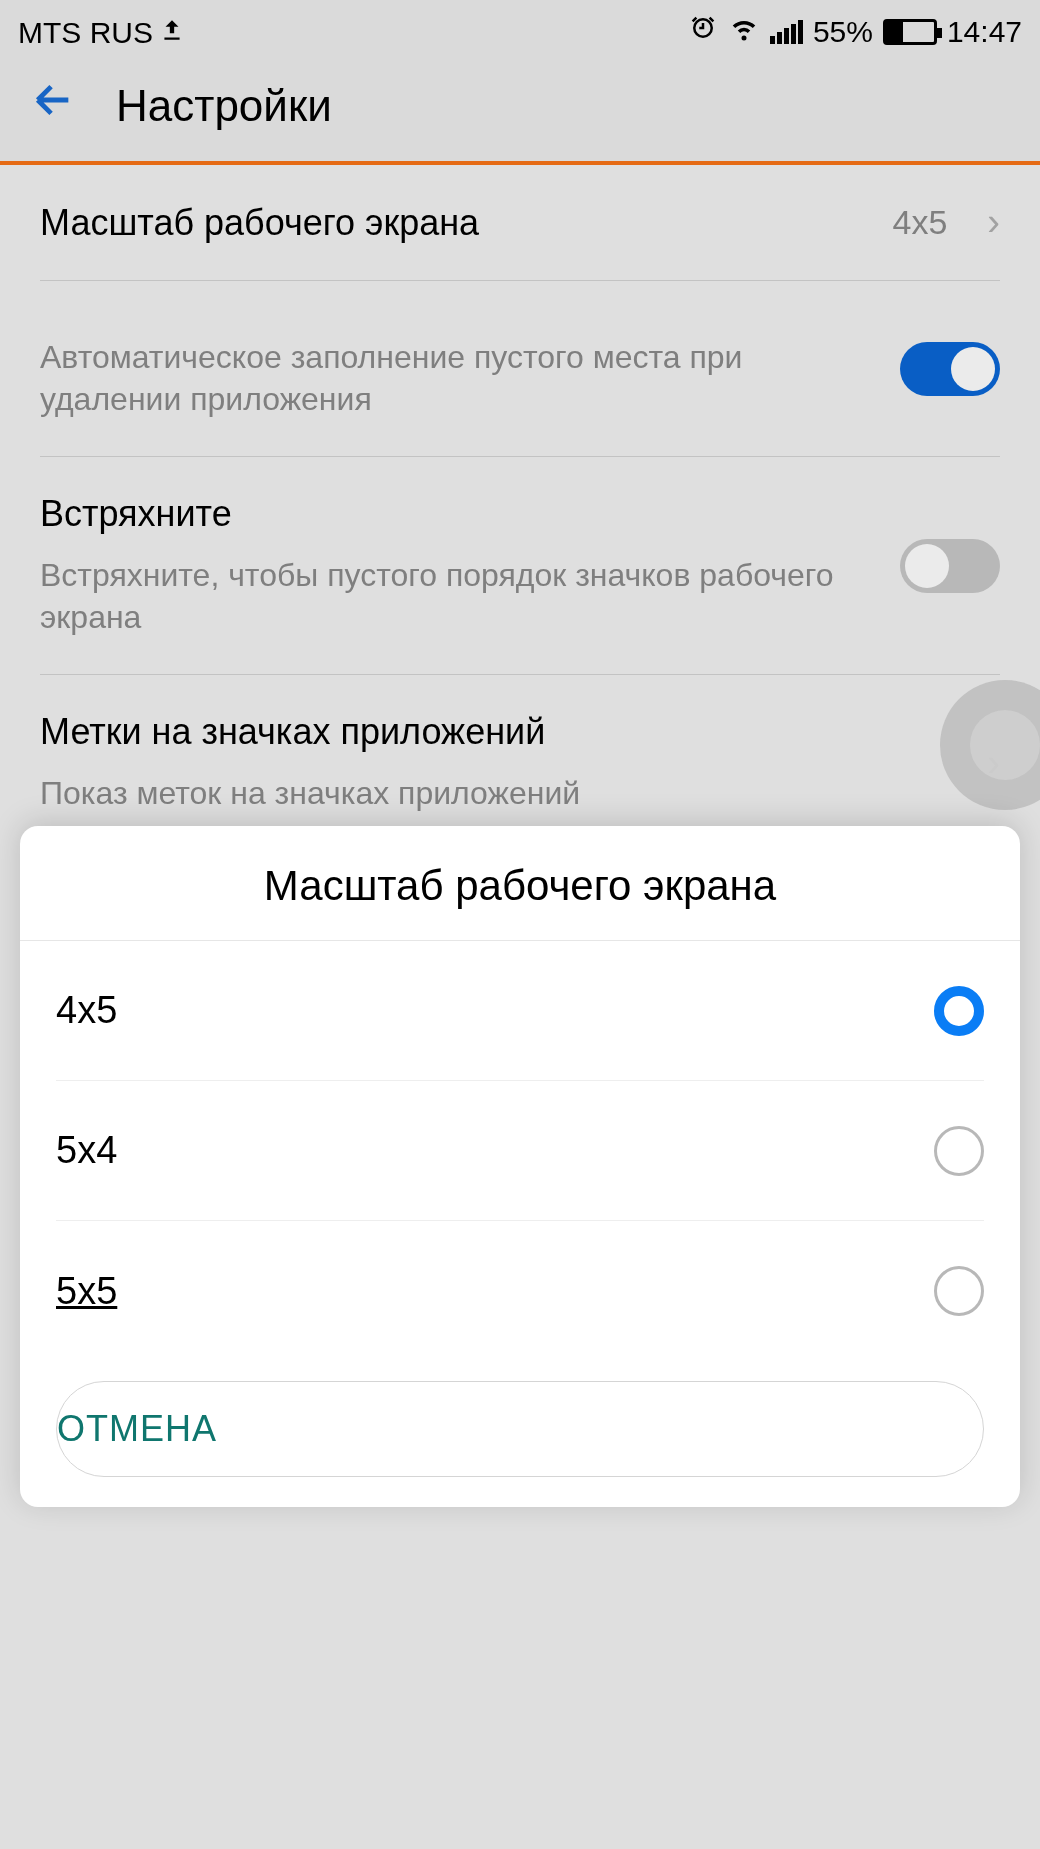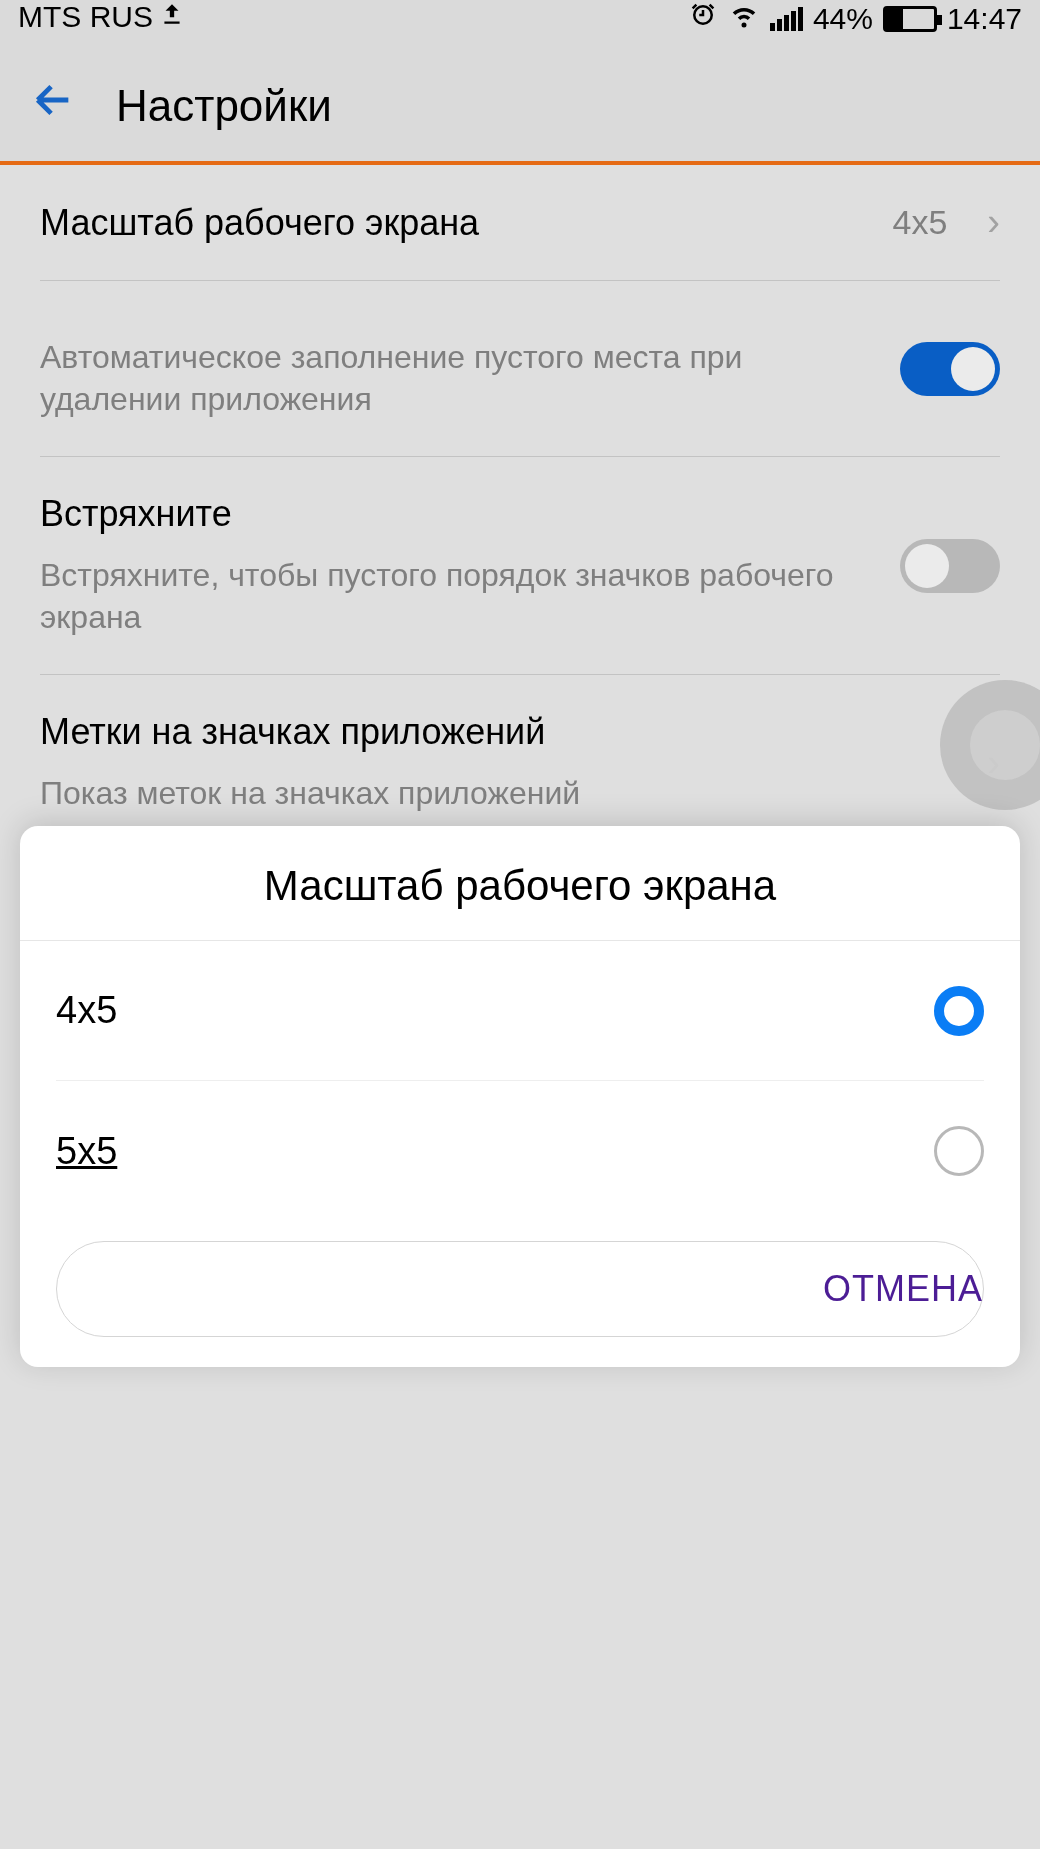--- a/index.html
+++ b/index.html
@@ -10,21 +10,21 @@
     background: #f2f2f2;
     position: relative;
     overflow: hidden;
   }
 
   
   .status-bar {
     height: 50px;
     display: flex;
     justify-content: space-between;
-    align-items: flex-start;
+    align-items: flex-end;
     padding: 0 18px;
     background: #ededed;
     font-size: 30px;
     color: #000;
   }
   .status-left { display: flex; align-items: center; gap: 6px; }
   .status-right { display: flex; align-items: center; gap: 10px; }
 
   
   .header {
@@ -132,25 +132,25 @@
     border: 10px solid #0a7df5;
   }
   .cancel-wrap { padding: 20px 36px 0; }
   .cancel-btn {
     width: 100%;
     height: 96px;
     border-radius: 48px;
     border: 1px solid #d5d5d5;
     background: #fff;
     font-size: 36px;
-    color: #4c1d95;
+    color: #0f766e;
     letter-spacing: 1px;
     display: flex;
     align-items: center;
-    justify-content: flex-end;
+    justify-content: flex-start;
   }
 
   .signal-bars { display: inline-flex; align-items: flex-end; gap: 2px; }
   .signal-bars span { width: 5px; background:#000; }
   .signal-bars span:nth-child(1){height:8px}
   .signal-bars span:nth-child(2){height:12px}
   .signal-bars span:nth-child(3){height:16px}
   .signal-bars span:nth-child(4){height:20px}
   .signal-bars span:nth-child(5){height:24px}
 
@@ -186,21 +186,21 @@
           <path fill="#000" d="M12 18a2 2 0 100 4 2 2 0 000-4zm-5-4l2 2a4 4 0 016 0l2-2a7 7 0 00-10 0zm-4-4l2 2a10 10 0 0114 0l2-2a13 13 0 00-18 0z"></path>
         </svg>
     </span>
     <span class="signal-bars">
       <span></span>
         <span></span>
         <span></span>
         <span></span>
         <span></span>
     </span>
-    <span>44%</span>
+    <span>55%</span>
     <span class="battery">
         <div class="fill"></div>
       </span>
     <span>14:47</span>
   </div>
 </div>
 
 <div class="header">
   <span class="back-arrow">
     <svg width="46" height="46" viewBox="0 0 24 24">
@@ -263,20 +263,24 @@
 <div class="dim"></div>
 
 <div class="dialog">
   <div class="dialog-title">Масштаб рабочего экрана</div>
   <div class="options">
     <div class="option">
       <span class="option-label">4x5</span>
       <span class="radio selected"></span>
     </div>
     <div class="option">
+      <span class="option-label">5x4</span>
+      <span class="radio"></span>
+    </div>
+    <div class="option">
       <span class="option-label">5x5</span>
       <span class="radio"></span>
     </div>
   </div>
   <div class="cancel-wrap">
     <div class="cancel-btn">
       <span>ОТМЕНА</span>
     </div>
   </div>
 </div>

